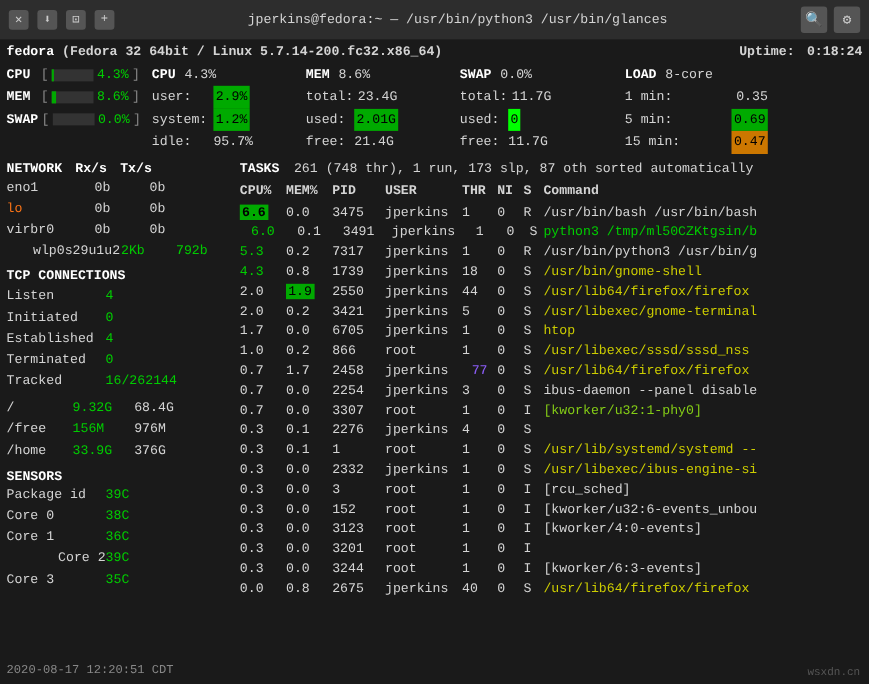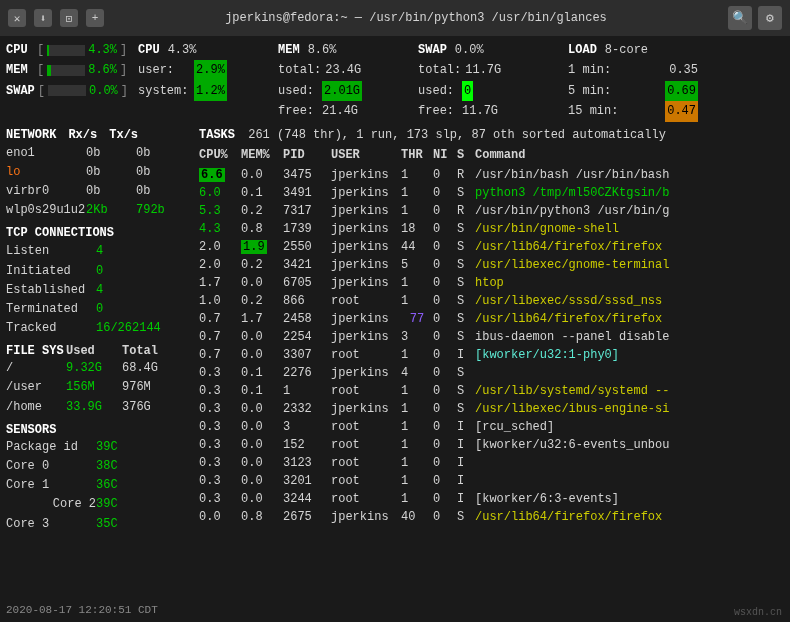--- a/index.html
+++ b/index.html
@@ -101,20 +101,30 @@
   </div>
   <div class="titlebar-title">jperkins@fedora:~ — /usr/bin/python3 /usr/bin/glances</div>
   <div class="titlebar-icons">
     <div class="title-icon-btn">🔍</div>
     <div class="title-icon-btn">⚙</div>
   </div>
 </div>
 
 <div class="content" style="position:relative; min-height: 586px;">
 
+  <div class="sysinfo">
+    <div>
+      <span style="color:#fff;font-weight:bold;">fedora</span>
+      <span style="color:#d4d4d4;">(Fedora 32 64bit / Linux 5.7.14-200.fc32.x86_64)</span>
+    </div>
+    <div>
+      <span style="color:#d4d4d4;">Uptime:</span>
+      <span style="color:#d4d4d4;margin-left:4px;">0:18:24</span>
+    </div>
+  </div>
 
   <div style="display:flex; margin-bottom:6px; align-items:flex-start;">
 
     <div style="display:flex;flex-direction:column;margin-right:10px;min-width:75px;">
 
       <div style="display:flex;align-items:center;gap:3px;line-height:1.7;">
         <span style="color:#fff;font-weight:bold;min-width:28px;">CPU</span>
         <span style="color:#888;">[</span>
         <span style="display:inline-flex;background:#333;height:11px;width:38px;align-items:center;">
           <span style="background:#00aa00;height:11px;width:2px;"></span>
@@ -150,20 +160,24 @@
         <span style="color:#d4d4d4;">4.3%</span>
       </div>
       <div style="display:flex;gap:4px;line-height:1.7;">
         <span style="color:#d4d4d4;min-width:52px;">user:</span>
         <span><span class="inline-highlight">2.9%</span></span>
       </div>
       <div style="display:flex;gap:4px;line-height:1.7;">
         <span style="color:#d4d4d4;min-width:52px;">system:</span>
         <span><span class="inline-highlight">1.2%</span></span>
       </div>
+      <div style="display:flex;gap:4px;line-height:1.7;">
+        <span style="color:#d4d4d4;min-width:52px;">idle:</span>
+        <span style="color:#d4d4d4;">95.7%</span>
+      </div>
     </div>
 
     <div style="min-width:120px;margin-right:20px;">
       <div style="display:flex;gap:8px;line-height:1.7;">
         <span style="color:#fff;font-weight:bold;">MEM</span>
         <span style="color:#d4d4d4;">8.6%</span>
       </div>
       <div style="display:flex;gap:4px;line-height:1.7;">
         <span style="color:#d4d4d4;min-width:40px;">total:</span>
         <span style="color:#d4d4d4;">23.4G</span>
@@ -234,21 +248,21 @@
           <div style="display: flex; line-height: 1.6;">
     <span style="min-width:80px;color:#f97316;">lo</span>
     <span style="min-width:50px;color:#d4d4d4;">0b</span>
     <span style="min-width:50px;color:#d4d4d4;">0b</span>
   </div>
           <div style="display: flex; line-height: 1.6; align-items: center;">
     <span style="min-width:80px;color:#d4d4d4;">virbr0</span>
     <span style="min-width:50px;color:#d4d4d4;">0b</span>
     <span style="min-width:50px;color:#d4d4d4;">0b</span>
   </div>
-          <div style="display: flex; line-height: 1.6;">
+          <div style="display: flex; line-height: 1.6; margin-left: 24px;">
     <span style="min-width:80px;color:#d4d4d4;">wlp0s29u1u2</span>
     <span style="min-width:50px;color:#00cc00;">2Kb</span>
     <span style="min-width:50px;color:#00cc00;">792b</span>
   </div>
         </div>
     <div style="margin-top: 6px;">
           <div style="font-weight: bold; color: rgb(255, 255, 255); margin-bottom: 2px;">TCP CONNECTIONS</div>
           <div style="display: flex; line-height: 1.6;">
     <span style="min-width:90px;color:#d4d4d4;">Listen</span>
     <span style="color:#00cc00;">4</span>
@@ -264,32 +278,27 @@
           <div style="display: flex; line-height: 1.6;">
     <span style="min-width:90px;color:#d4d4d4;">Terminated</span>
     <span style="color:#00cc00;">0</span>
   </div>
           <div style="display: flex; line-height: 1.6;">
     <span style="min-width:90px;color:#d4d4d4;">Tracked</span>
     <span style="color:#00cc00;">16/262144</span>
   </div>
         </div>
         <div style="margin-top: 6px;">
-          <div style="font-weight: bold; color: rgb(255, 255, 255); margin-bottom: 1px; display: flex; gap: 0px;">
-  <span style="min-width:60px;color:#fff;font-weight:bold;">FILE SYS</span>
-  <span style="min-width:56px;color:#d4d4d4;">Used</span>
-  <span style="color:#d4d4d4;">Total</span>
-</div>
           <div style="display: flex; line-height: 1.6;">
     <span style="min-width:60px;color:#d4d4d4;">/</span>
     <span style="min-width:56px;color:#00cc00;">9.32G</span>
     <span style="color:#d4d4d4;">68.4G</span>
   </div>
           <div style="display: flex; line-height: 1.6;">
-    <span style="min-width:60px;color:#d4d4d4;">/user</span>
+    <span style="min-width:60px;color:#d4d4d4;">/free</span>
     <span style="min-width:56px;color:#00cc00;">156M</span>
     <span style="color:#d4d4d4;">976M</span>
   </div>
           <div style="display: flex; line-height: 1.6;">
     <span style="min-width:60px;color:#d4d4d4;">/home</span>
     <span style="min-width:56px;color:#00cc00;">33.9G</span>
     <span style="color:#d4d4d4;">376G</span>
   </div>
         </div>
         <div style="margin-top: 6px;">
@@ -338,21 +347,21 @@
             <div style="display: flex; line-height: 1.5;">
     <span style="min-width:42px;"><span style="background:#00aa00;color:#000;padding:0 2px;font-weight:bold;">6.6</span></span>
     <span style="min-width:42px;"><span style="color:#d4d4d4;">0.0</span></span>
     <span style="min-width:48px;color:#d4d4d4;">3475</span>
     <span style="min-width:70px;color:#d4d4d4;">jperkins</span>
     <span style="min-width:32px;color:#d4d4d4;">1</span>
     <span style="min-width:24px;color:#d4d4d4;">0</span>
     <span style="min-width:18px;color:#d4d4d4;">R</span>
     <span style="color:#d4d4d4;overflow:hidden;white-space:nowrap;max-width:340px;">/usr/bin/bash /usr/bin/bash</span>
   </div>
-            <div style="display: flex; line-height: 1.5;">
+            <div style="display: flex; line-height: 1.5; text-align: center;">
     <span style="min-width:42px;"><span style="color:#00cc00;">6.0</span></span>
     <span style="min-width:42px;"><span style="color:#d4d4d4;">0.1</span></span>
     <span style="min-width:48px;color:#d4d4d4;">3491</span>
     <span style="min-width:70px;color:#d4d4d4;">jperkins</span>
     <span style="min-width:32px;color:#d4d4d4;">1</span>
     <span style="min-width:24px;color:#d4d4d4;">0</span>
     <span style="min-width:18px;color:#d4d4d4;">S</span>
     <span style="color:#00cc00;overflow:hidden;white-space:nowrap;max-width:340px;">python3 /tmp/ml50CZKtgsin/b</span>
   </div>
             <div style="display: flex; line-height: 1.5;">
@@ -436,21 +445,21 @@
     <span style="color:#d4d4d4;overflow:hidden;white-space:nowrap;max-width:340px;">ibus-daemon --panel disable</span>
   </div>
             <div style="display: flex; line-height: 1.5;">
     <span style="min-width:42px;"><span style="color:#d4d4d4;">0.7</span></span>
     <span style="min-width:42px;"><span style="color:#d4d4d4;">0.0</span></span>
     <span style="min-width:48px;color:#d4d4d4;">3307</span>
     <span style="min-width:70px;color:#d4d4d4;">root</span>
     <span style="min-width:32px;color:#d4d4d4;">1</span>
     <span style="min-width:24px;color:#d4d4d4;">0</span>
     <span style="min-width:18px;color:#d4d4d4;">I</span>
-    <span style="color:#5eead4;overflow:hidden;white-space:nowrap;max-width:340px;text-align:center;">[kworker/u32:1-phy0]</span>
+    <span style="color:#84cc16;overflow:hidden;white-space:nowrap;max-width:340px;text-align:center;">[kworker/u32:1-phy0]</span>
   </div>
             <div style="display: flex; line-height: 1.5;">
     <span style="min-width:42px;"><span style="color:#d4d4d4;">0.3</span></span>
     <span style="min-width:42px;"><span style="color:#d4d4d4;">0.1</span></span>
     <span style="min-width:48px;color:#d4d4d4;">2276</span>
     <span style="min-width:70px;color:#d4d4d4;">jperkins</span>
     <span style="min-width:32px;color:#d4d4d4;">4</span>
     <span style="min-width:24px;color:#d4d4d4;">0</span>
     <span style="min-width:18px;color:#d4d4d4;">S</span>
   </div>
@@ -495,20 +504,21 @@
     <span style="color:#d4d4d4;overflow:hidden;white-space:nowrap;max-width:340px;">[kworker/u32:6-events_unbou</span>
   </div>
             <div style="display: flex; line-height: 1.5;">
     <span style="min-width:42px;"><span style="color:#d4d4d4;">0.3</span></span>
     <span style="min-width:42px;"><span style="color:#d4d4d4;">0.0</span></span>
     <span style="min-width:48px;color:#d4d4d4;">3123</span>
     <span style="min-width:70px;color:#d4d4d4;">root</span>
     <span style="min-width:32px;color:#d4d4d4;">1</span>
     <span style="min-width:24px;color:#d4d4d4;">0</span>
     <span style="min-width:18px;color:#d4d4d4;">I</span>
+    <span style="color:#d4d4d4;overflow:hidden;white-space:nowrap;max-width:340px;">[kworker/4:0-events]</span>
   </div>
             <div style="display: flex; line-height: 1.5;">
     <span style="min-width:42px;"><span style="color:#d4d4d4;">0.3</span></span>
     <span style="min-width:42px;"><span style="color:#d4d4d4;">0.0</span></span>
     <span style="min-width:48px;color:#d4d4d4;">3201</span>
     <span style="min-width:70px;color:#d4d4d4;">root</span>
     <span style="min-width:32px;color:#d4d4d4;">1</span>
     <span style="min-width:24px;color:#d4d4d4;">0</span>
     <span style="min-width:18px;color:#d4d4d4;">I</span>
   </div>

